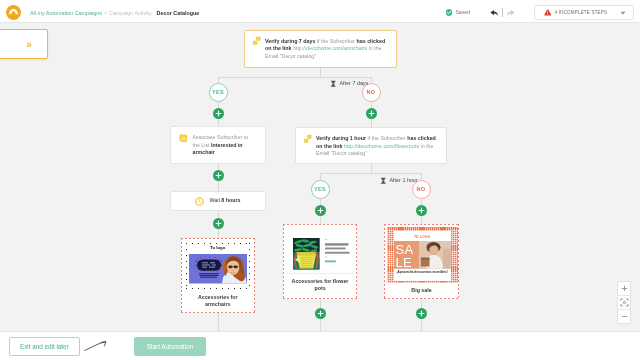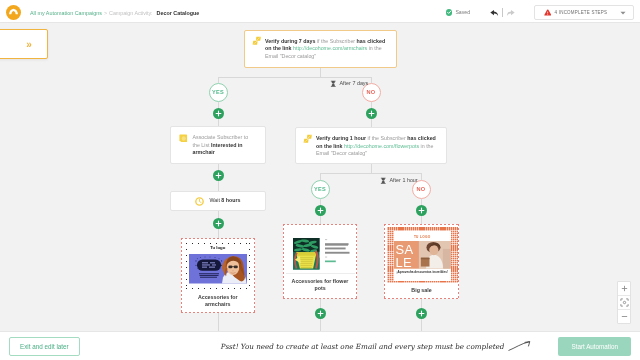--- a/index.html
+++ b/index.html
@@ -467,21 +467,20 @@
       <div class="zbtn">
         <svg width="7" height="7" viewBox="0 0 8 8">
             <path d="M1.4 4 L6.6 4" stroke="#8d8d8d" stroke-width="1" stroke-linecap="round"></path>
           </svg>
       </div>
     </div>
   </div>
 
   <div class="footer">
     <button class="btn-exit">Exit and edit later</button>
-    <span class="psst">Psst! You need to create at least one Email and every step must be completed</span>
     <span style="margin-left:4px;display:flex">
       <svg width="24" height="12" viewBox="0 0 24 12">
           <path d="M0.5 10.5 C6 8.5 14 3 21.5 1.8" stroke="#333" stroke-width="0.8" fill="none"></path>
           <path d="M21.8 1.6 L16.6 2.4 M21.8 1.6 L20.4 6.4" stroke="#333" stroke-width="0.8" fill="none"></path>
         </svg>
     </span>
     <button class="btn-start">Start Automation</button>
   </div>
 
 </div>

